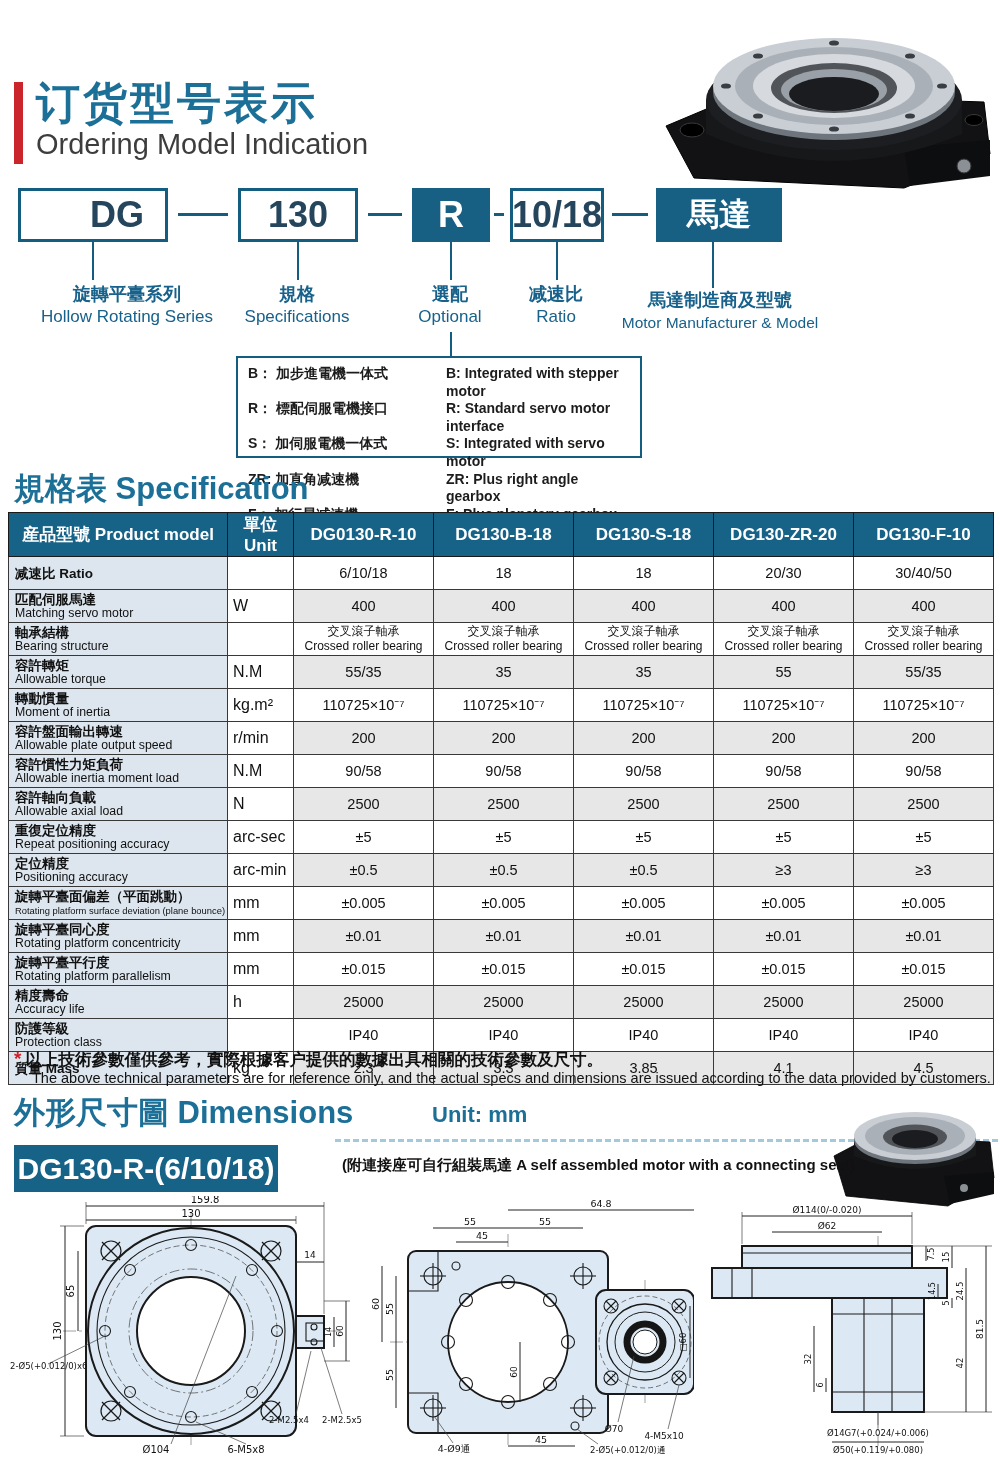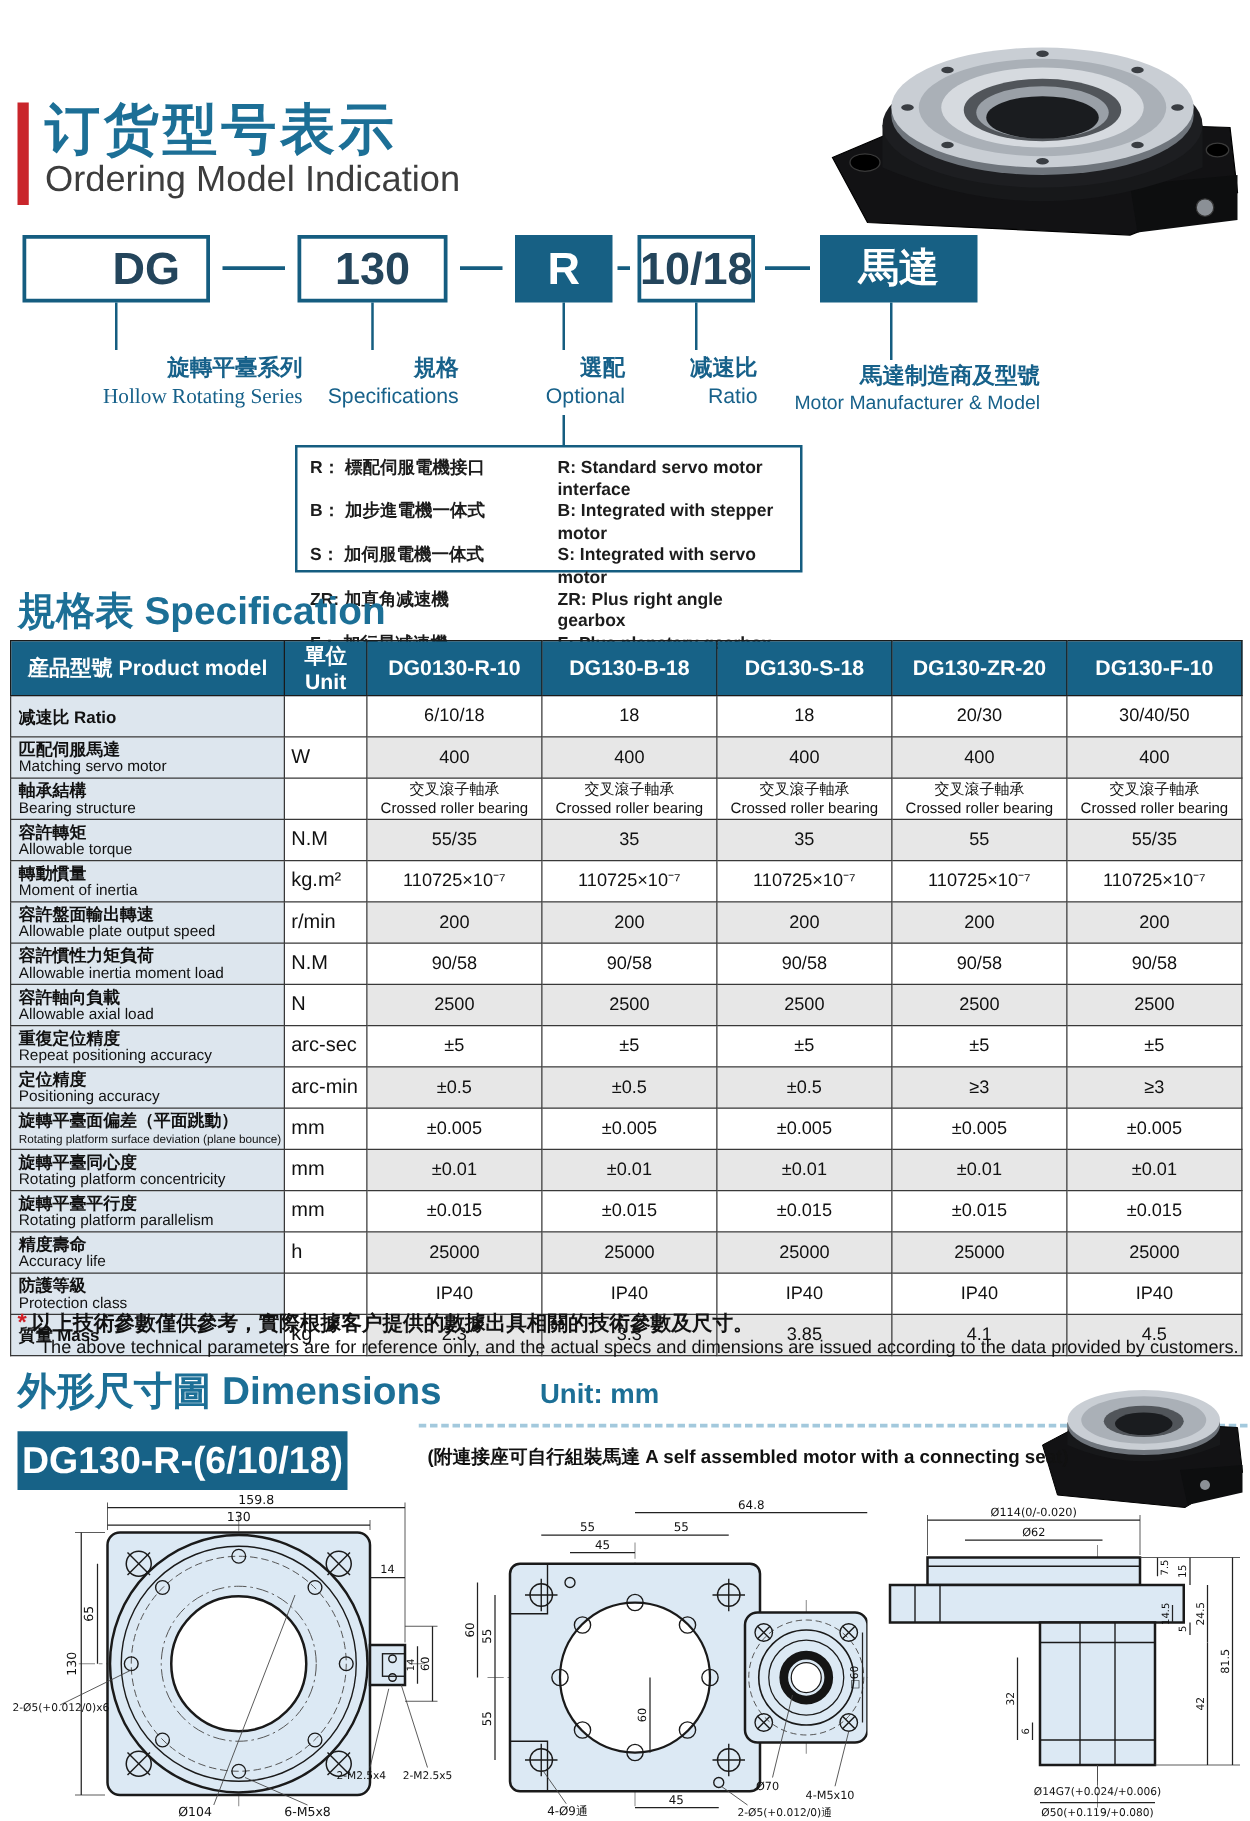--- a/index.html
+++ b/index.html
@@ -14,21 +14,21 @@
   .title-en { position:absolute; left:36px; top:128px; font-size:29px; color:#3d3d3d; white-space:nowrap; }
   .hero { position:absolute; left:652px; top:0; }
 
   
   .mbox { position:absolute; top:188px; height:54px; display:flex; align-items:center; justify-content:center;
           font-weight:bold; font-size:36px; box-sizing:border-box; }
   .mbox.outline { border:3px solid #155d80; color:#24455c; background:#fff; }
   .mbox.filled  { background:#176084; color:#fff; }
   .mdash { position:absolute; top:213px; height:3px; background:#155d80; }
   .vline { position:absolute; width:2px; background:#155d80; }
-  .seg-label { position:absolute; text-align:right; color:#17618a; }
+  .seg-label { position:absolute; text-align:center; color:#17618a; }
   .seg-label .zh { display:block; font-size:18px; font-weight:bold; line-height:24px; }
   .seg-label .en { display:block; font-size:17px; line-height:22px; }
   .seg-label.small-en .en { font-size:15.5px; }
   .options-box { position:absolute; left:236px; top:356px; width:406px; height:102px; border:2px solid #155d80;
                  box-sizing:border-box; padding:7px 10px; background:#fff; }
   .opt-row { display:flex; font-size:14px; font-weight:bold; color:#1c1c1c; line-height:17.6px; }
   .opt-zh { width:198px; }
   .opt-en { flex:1; }
 
   
@@ -112,21 +112,21 @@
   <div class="mdash" style="left:494px;width:10px;"></div>
   <div class="mdash" style="left:612px;width:36px;"></div>
 
   <div class="vline" style="left:92px;top:242px;height:38px;"></div>
   <div class="vline" style="left:297px;top:242px;height:38px;"></div>
   <div class="vline" style="left:450px;top:242px;height:38px;"></div>
   <div class="vline" style="left:556px;top:242px;height:38px;"></div>
   <div class="vline" style="left:712px;top:242px;height:46px;"></div>
   <div class="vline" style="left:450px;top:332px;height:24px;"></div>
 
-  <div class="seg-label" style="left:32px;top:282px;width:210px;text-align:right;font-family:Liberation Serif, serif;">
+  <div class="seg-label" style="left:22px;top:282px;width:210px;text-align:center;">
     <span class="zh">旋轉平臺系列</span>
     <span class="en">Hollow Rotating Series</span>
   </div>
   <div class="seg-label" style="left:227px;top:282px;width:140px;">
     <span class="zh">規格</span>
     <span class="en">Specifications</span>
   </div>
   <div class="seg-label" style="left:400px;top:282px;width:100px;">
     <span class="zh">選配</span>
     <span class="en">Optional</span>
@@ -136,27 +136,27 @@
     <span class="en">Ratio</span>
   </div>
   <div class="seg-label small-en" style="left:608px;top:288px;width:224px;">
     <span class="zh">馬達制造商及型號</span>
     <span class="en">Motor Manufacturer &amp; Model</span>
   </div>
 
   <div class="options-box">
 
       <div class="opt-row">
+        <span class="opt-zh">B： 加步進電機一体式</span>
+        <span class="opt-en">B: Integrated with stepper motor</span>
+      </div>
+
+      <div class="opt-row">
         <span class="opt-zh">R： 標配伺服電機接口</span>
         <span class="opt-en">R: Standard servo motor interface</span>
-      </div>
-
-      <div class="opt-row">
-        <span class="opt-zh">B： 加步進電機一体式</span>
-        <span class="opt-en">B: Integrated with stepper motor</span>
       </div>
 
       <div class="opt-row">
         <span class="opt-zh">S： 加伺服電機一体式</span>
         <span class="opt-en">S: Integrated with servo motor</span>
       </div>
 
       <div class="opt-row">
         <span class="opt-zh">ZR: 加直角减速機</span>
         <span class="opt-en">ZR: Plus right angle gearbox</span>

